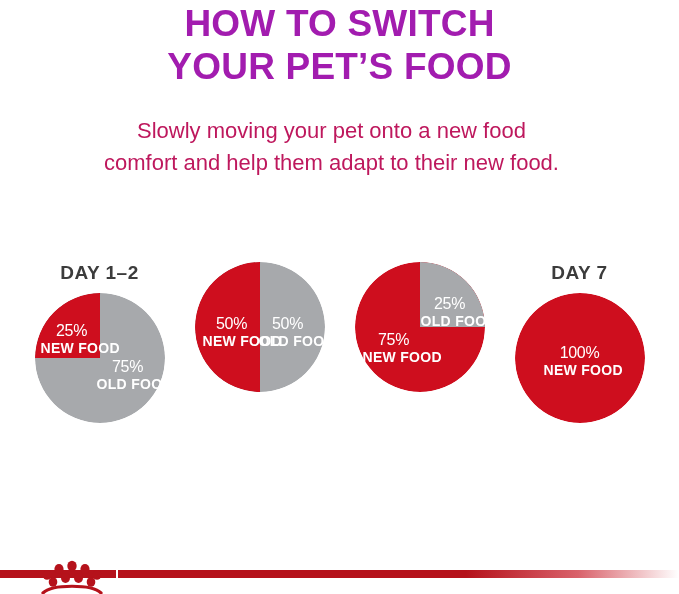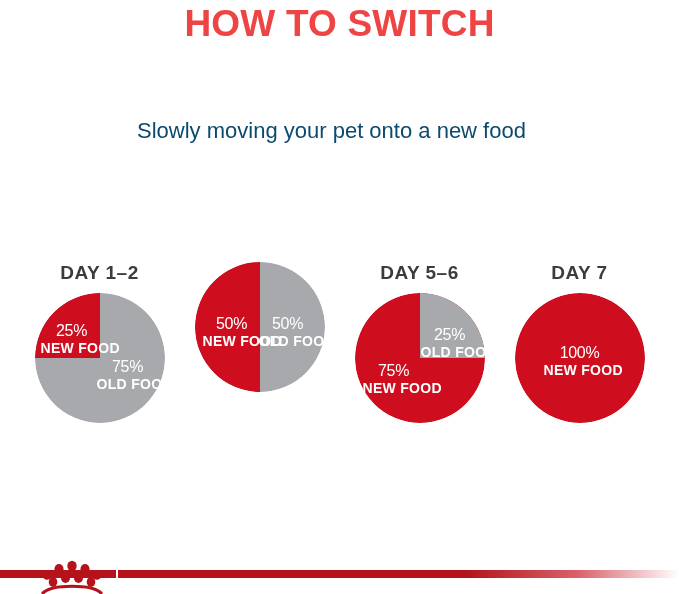--- a/index.html
+++ b/index.html
@@ -21,39 +21,39 @@
     height: 594px;
   }
 
   
   .headline {
     position: absolute;
     top: 2px;
     left: 0;
     width: 679px;
     text-align: center;
-    color: #ef4444;
+    color: #a21caf;
     font-weight: bold;
     font-size: 37px;
     line-height: 43px;
     letter-spacing: 0.2px;
   }
   .headline .line {
     display: block;
     white-space: nowrap;
   }
 
   
   .intro {
     position: absolute;
     top: 115px;
     left: 0;
     width: 663px;
     text-align: center;
-    color: #0c4a6e;
+    color: #be185d;
     font-size: 22px;
     line-height: 32px;
     font-weight: 400;
   }
   .intro .line {
     display: block;
     white-space: nowrap;
   }
 
   
@@ -156,24 +156,26 @@
     height: 34px;
   }
 </style>
 </head>
 <body>
 
 <div class="page">
 
   <div class="headline">
     <span class="line">HOW TO SWITCH</span>
+    <span class="line">YOUR PET’S FOOD</span>
   </div>
 
   <div class="intro">
     <span class="line">Slowly moving your pet onto a new food</span>
+    <span class="line">comfort and help them adapt to their new food.</span>
   </div>
 
   <div class="charts">
 
     <div class="chart-cell">
       <div class="day-label">DAY 1–2</div>
       <div class="pie-wrap">
         <div class="pie">
           <svg width="130" height="130" viewBox="0 0 130 130">
             <circle cx="65" cy="65" r="65" fill="#A7A9AC"></circle>
@@ -204,21 +206,20 @@
           <span class="cap">NEW FOOD</span>
         </div>
         <div class="pie-label lbl-p2-old">
           <span class="pct">50%</span>
           <span class="cap">OLD FOOD</span>
         </div>
       </div>
     </div>
 
     <div class="chart-cell">
-      <div class="day-label">DAY 5–6</div>
       <div class="pie-wrap">
         <div class="pie">
           <svg width="130" height="130" viewBox="0 0 130 130">
             <circle cx="65" cy="65" r="65" fill="#CE0E1E"></circle>
             <path d="M65 65 L65 0 A65 65 0 0 1 130 65 Z" fill="#A7A9AC"></path>
           </svg>
         </div>
         <div class="pie-label lbl-p3-old">
           <span class="pct">25%</span>
           <span class="cap">OLD FOOD</span>

